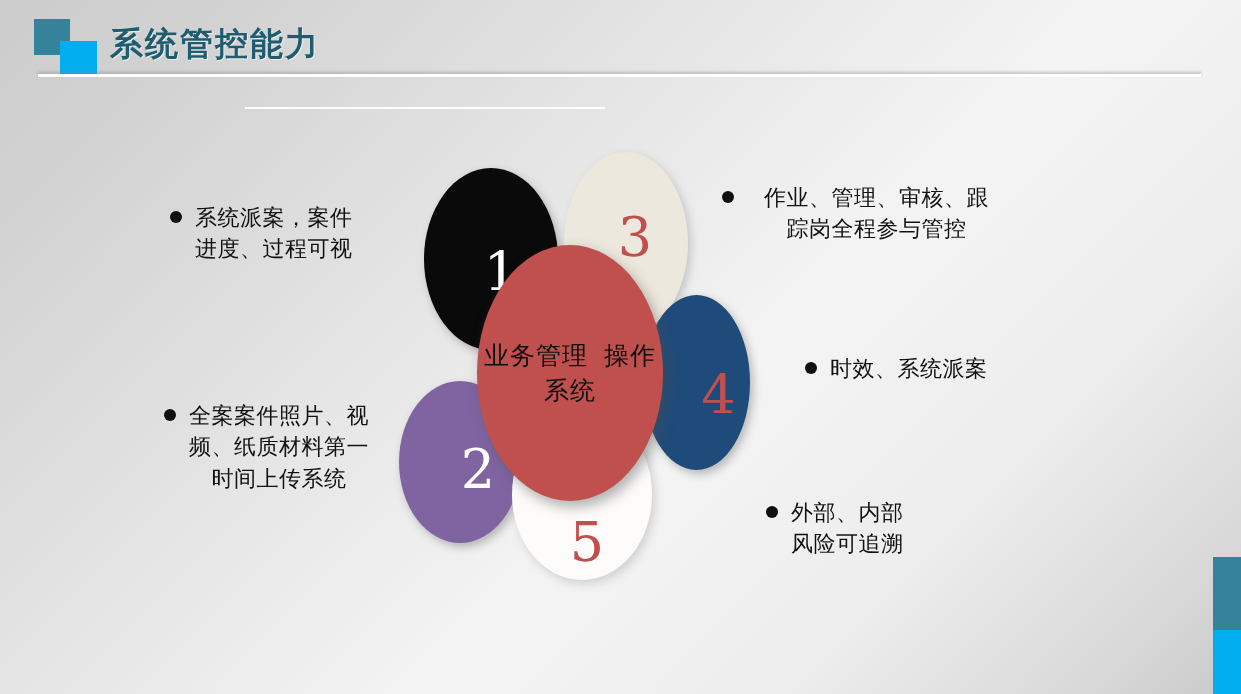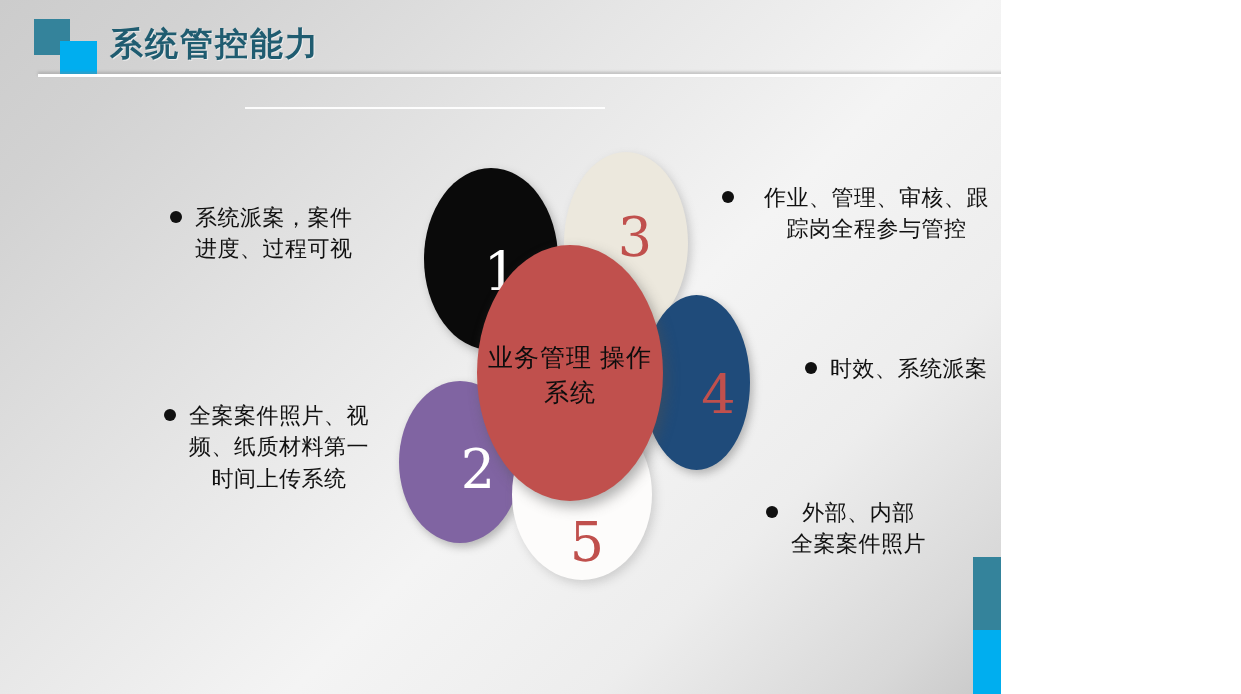--- a/index.html
+++ b/index.html
@@ -8,21 +8,21 @@
   }
   body {
     width: 1241px;
     height: 694px;
     overflow: hidden;
     font-family: "DejaVu Sans", "Liberation Sans", sans-serif;
   }
 
   #slide {
     position: relative;
-    width: 1001px;
+    width: 1241px;
     height: 694px;
     background: linear-gradient(135deg, #cccccc 0%, #d2d2d2 12%, #e6e6e6 38%, #f4f4f4 58%, #ededed 76%, #d8d8d8 92%, #c8c8c8 100%);
     overflow: hidden;
   }
 
   
   .sq {
     position: absolute;
   }
   .sq-teal-tl {
@@ -155,21 +155,21 @@
 
   .petal-center {
     left: 477px;
     top: 245px;
     width: 186px;
     height: 256px;
     background: #c0504d;
     box-shadow: 4px 6px 13px rgba(80,80,80,0.45);
   }
   .center-label {
-    font-family: Liberation Sans, sans-serif;
+    font-family: Liberation Mono, monospace;
     font-size: 25px;
     line-height: 1.42;
     color: #0d0d0d;
     text-align: center;
     letter-spacing: 1px;
     transform: translateY(2px);
   }
 
   
   .bullet {
@@ -262,19 +262,19 @@
   </div>
 
   <div class="bullet bullet-4">
     <span class="dot"></span>
     <span class="txt">时效、系统派案</span>
   </div>
 
   <div class="bullet bullet-5">
     <span class="dot"></span>
     <span class="txt">外部、内部
-全案案件照片</span>
+风险可追溯</span>
   </div>
 
   <div class="sq sq-corner-teal"></div>
   <div class="sq sq-corner-cyan"></div>
 
 </div>
 
 </body></html>

